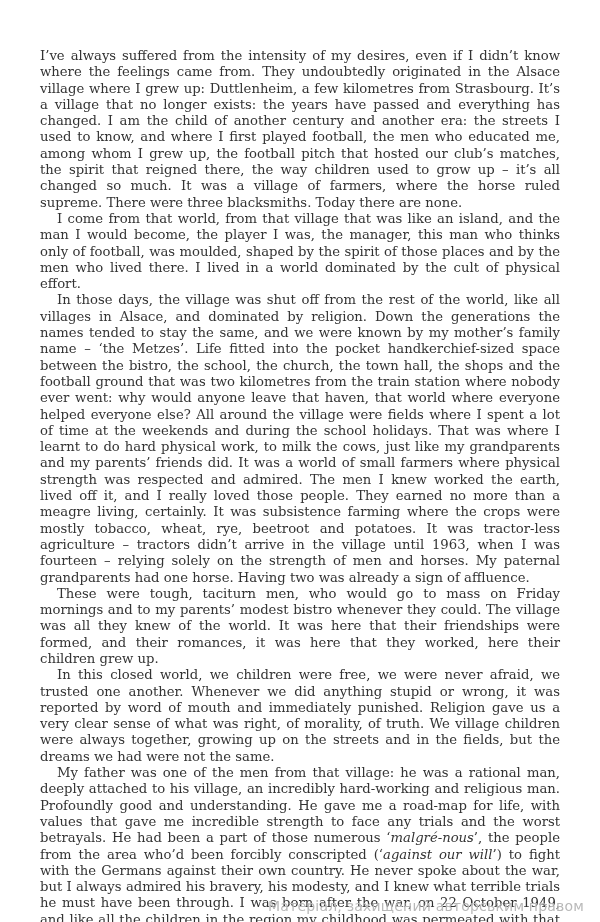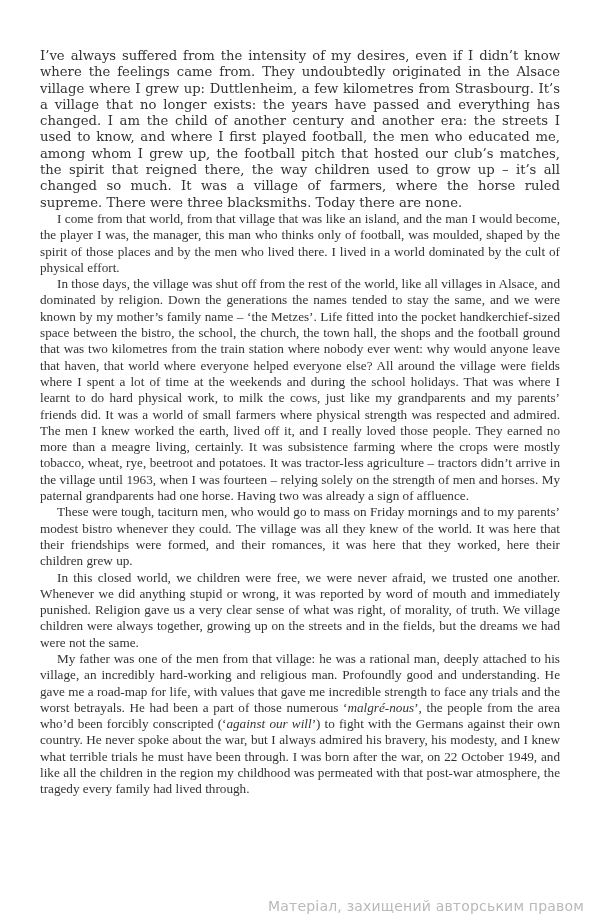--- a/index.html
+++ b/index.html
@@ -24,21 +24,20 @@
     line-height: 16.3px;
     color: #333333;
     text-align: justify;
   }
   .book-page p {
     margin: 0;
     padding: 0;
   }
   .book-page p.indent {
     text-indent: 17px;
-    font-family: Liberation Serif, serif;
   }
   .italic {
     font-style: italic;
   }
   .watermark {
     position: absolute;
     top: 898px;
     right: 16px;
     font-family: "DejaVu Sans", "Liberation Sans", sans-serif;
     font-size: 14px;

